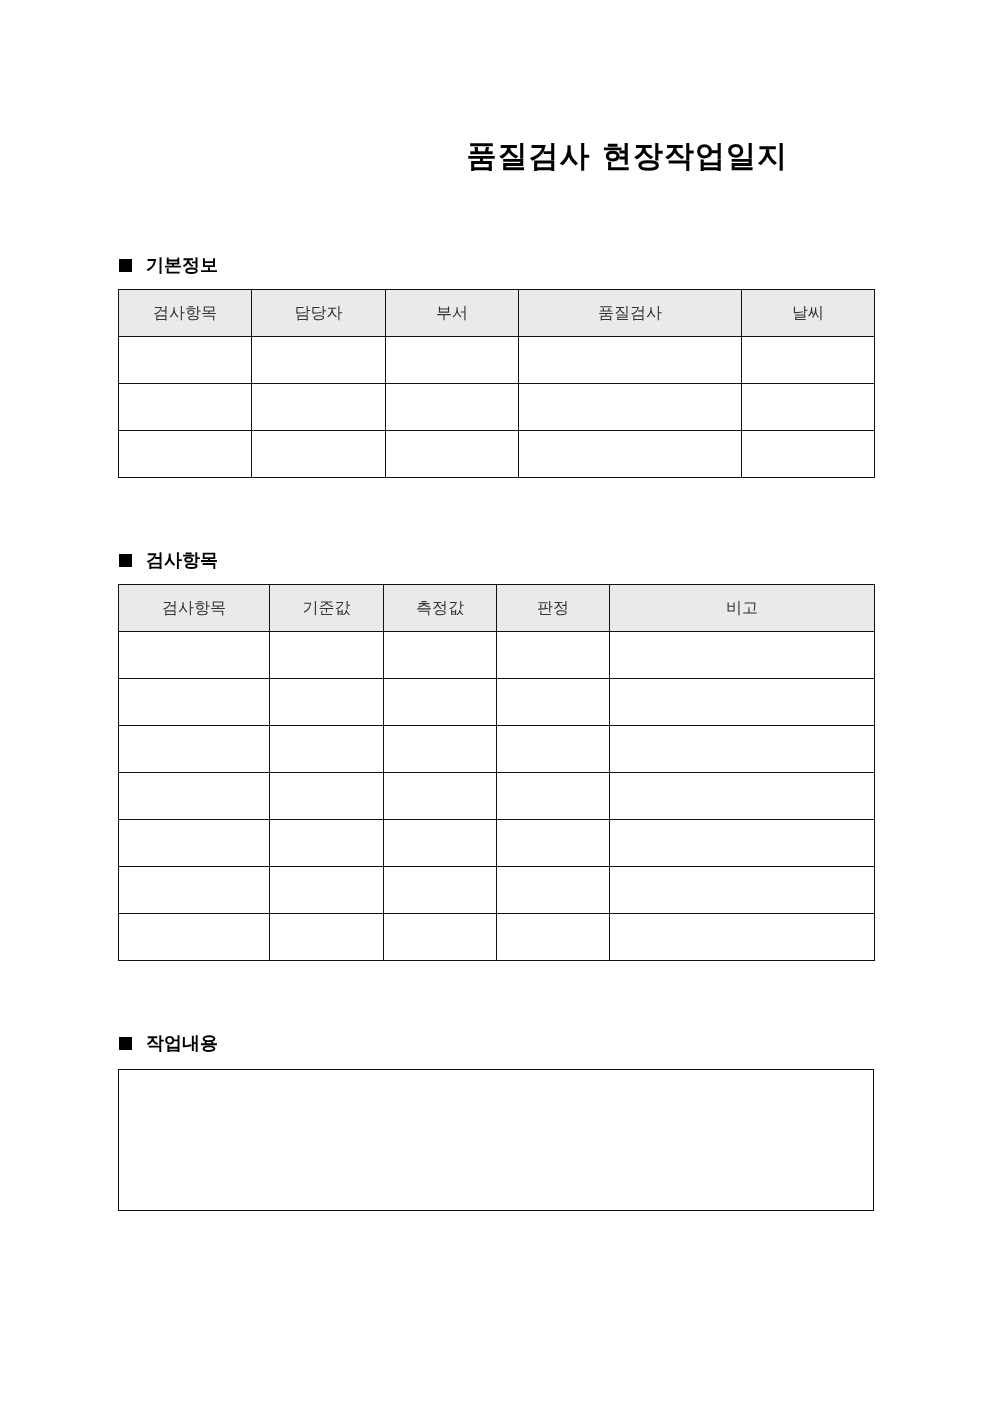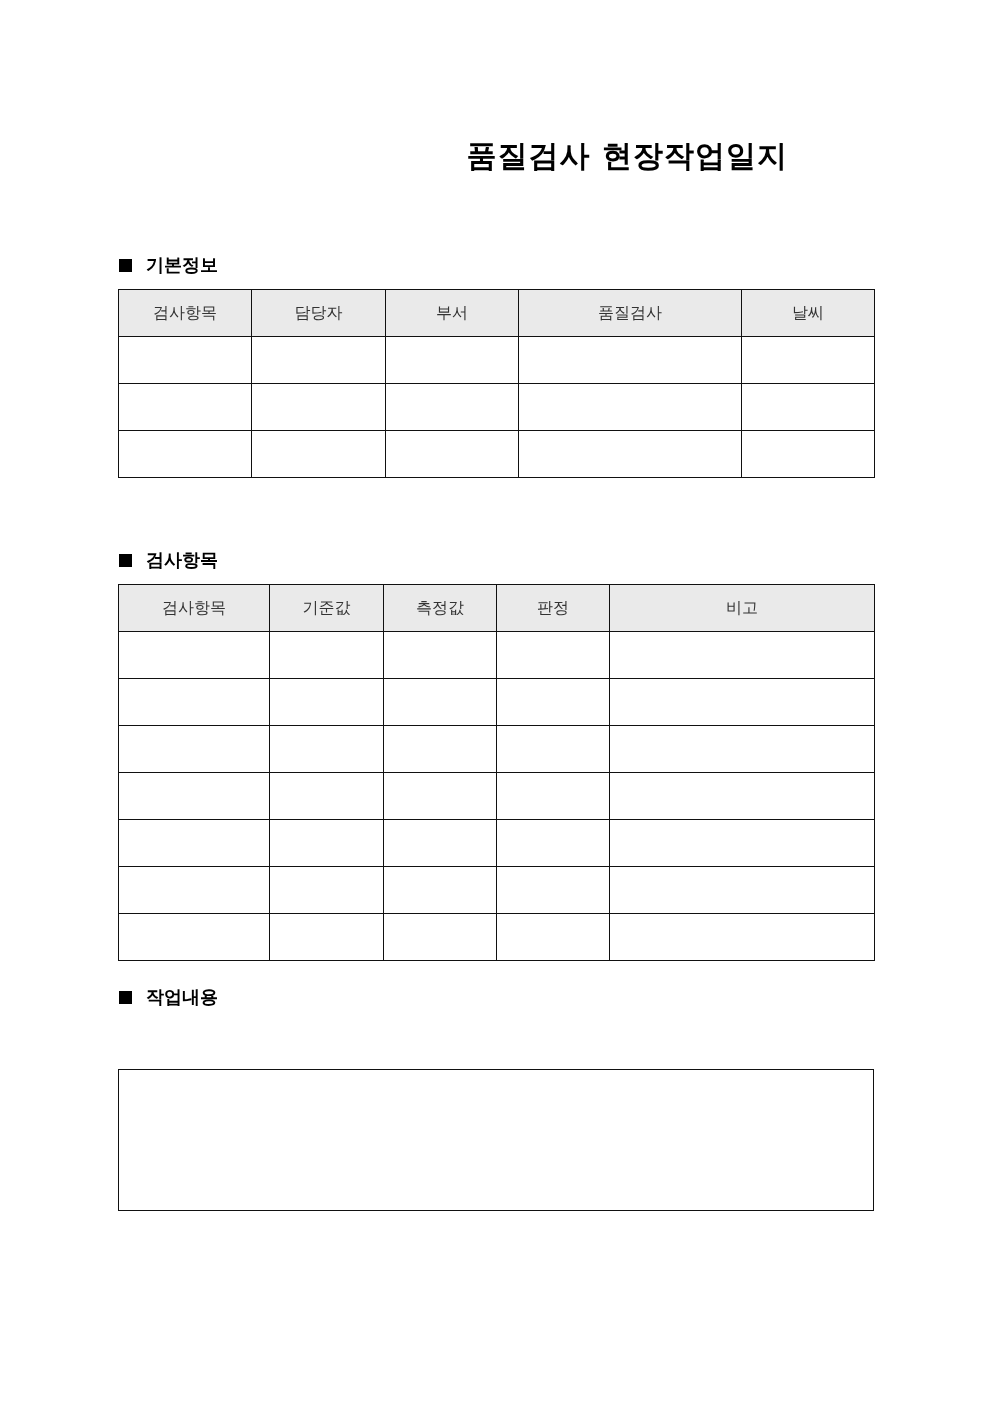--- a/index.html
+++ b/index.html
@@ -195,18 +195,18 @@
     <tr>
       <td></td>
       <td></td>
       <td></td>
       <td></td>
       <td></td>
     </tr>
   </tbody>
 </table>
 
-<div class="section-heading" style="top:985px;">
+<div class="section-heading" style="top:1031px;">
   <span class="square"></span>
   <span>작업내용</span>
 </div>
 
 <div class="content-box"></div>
 
 </body></html>

